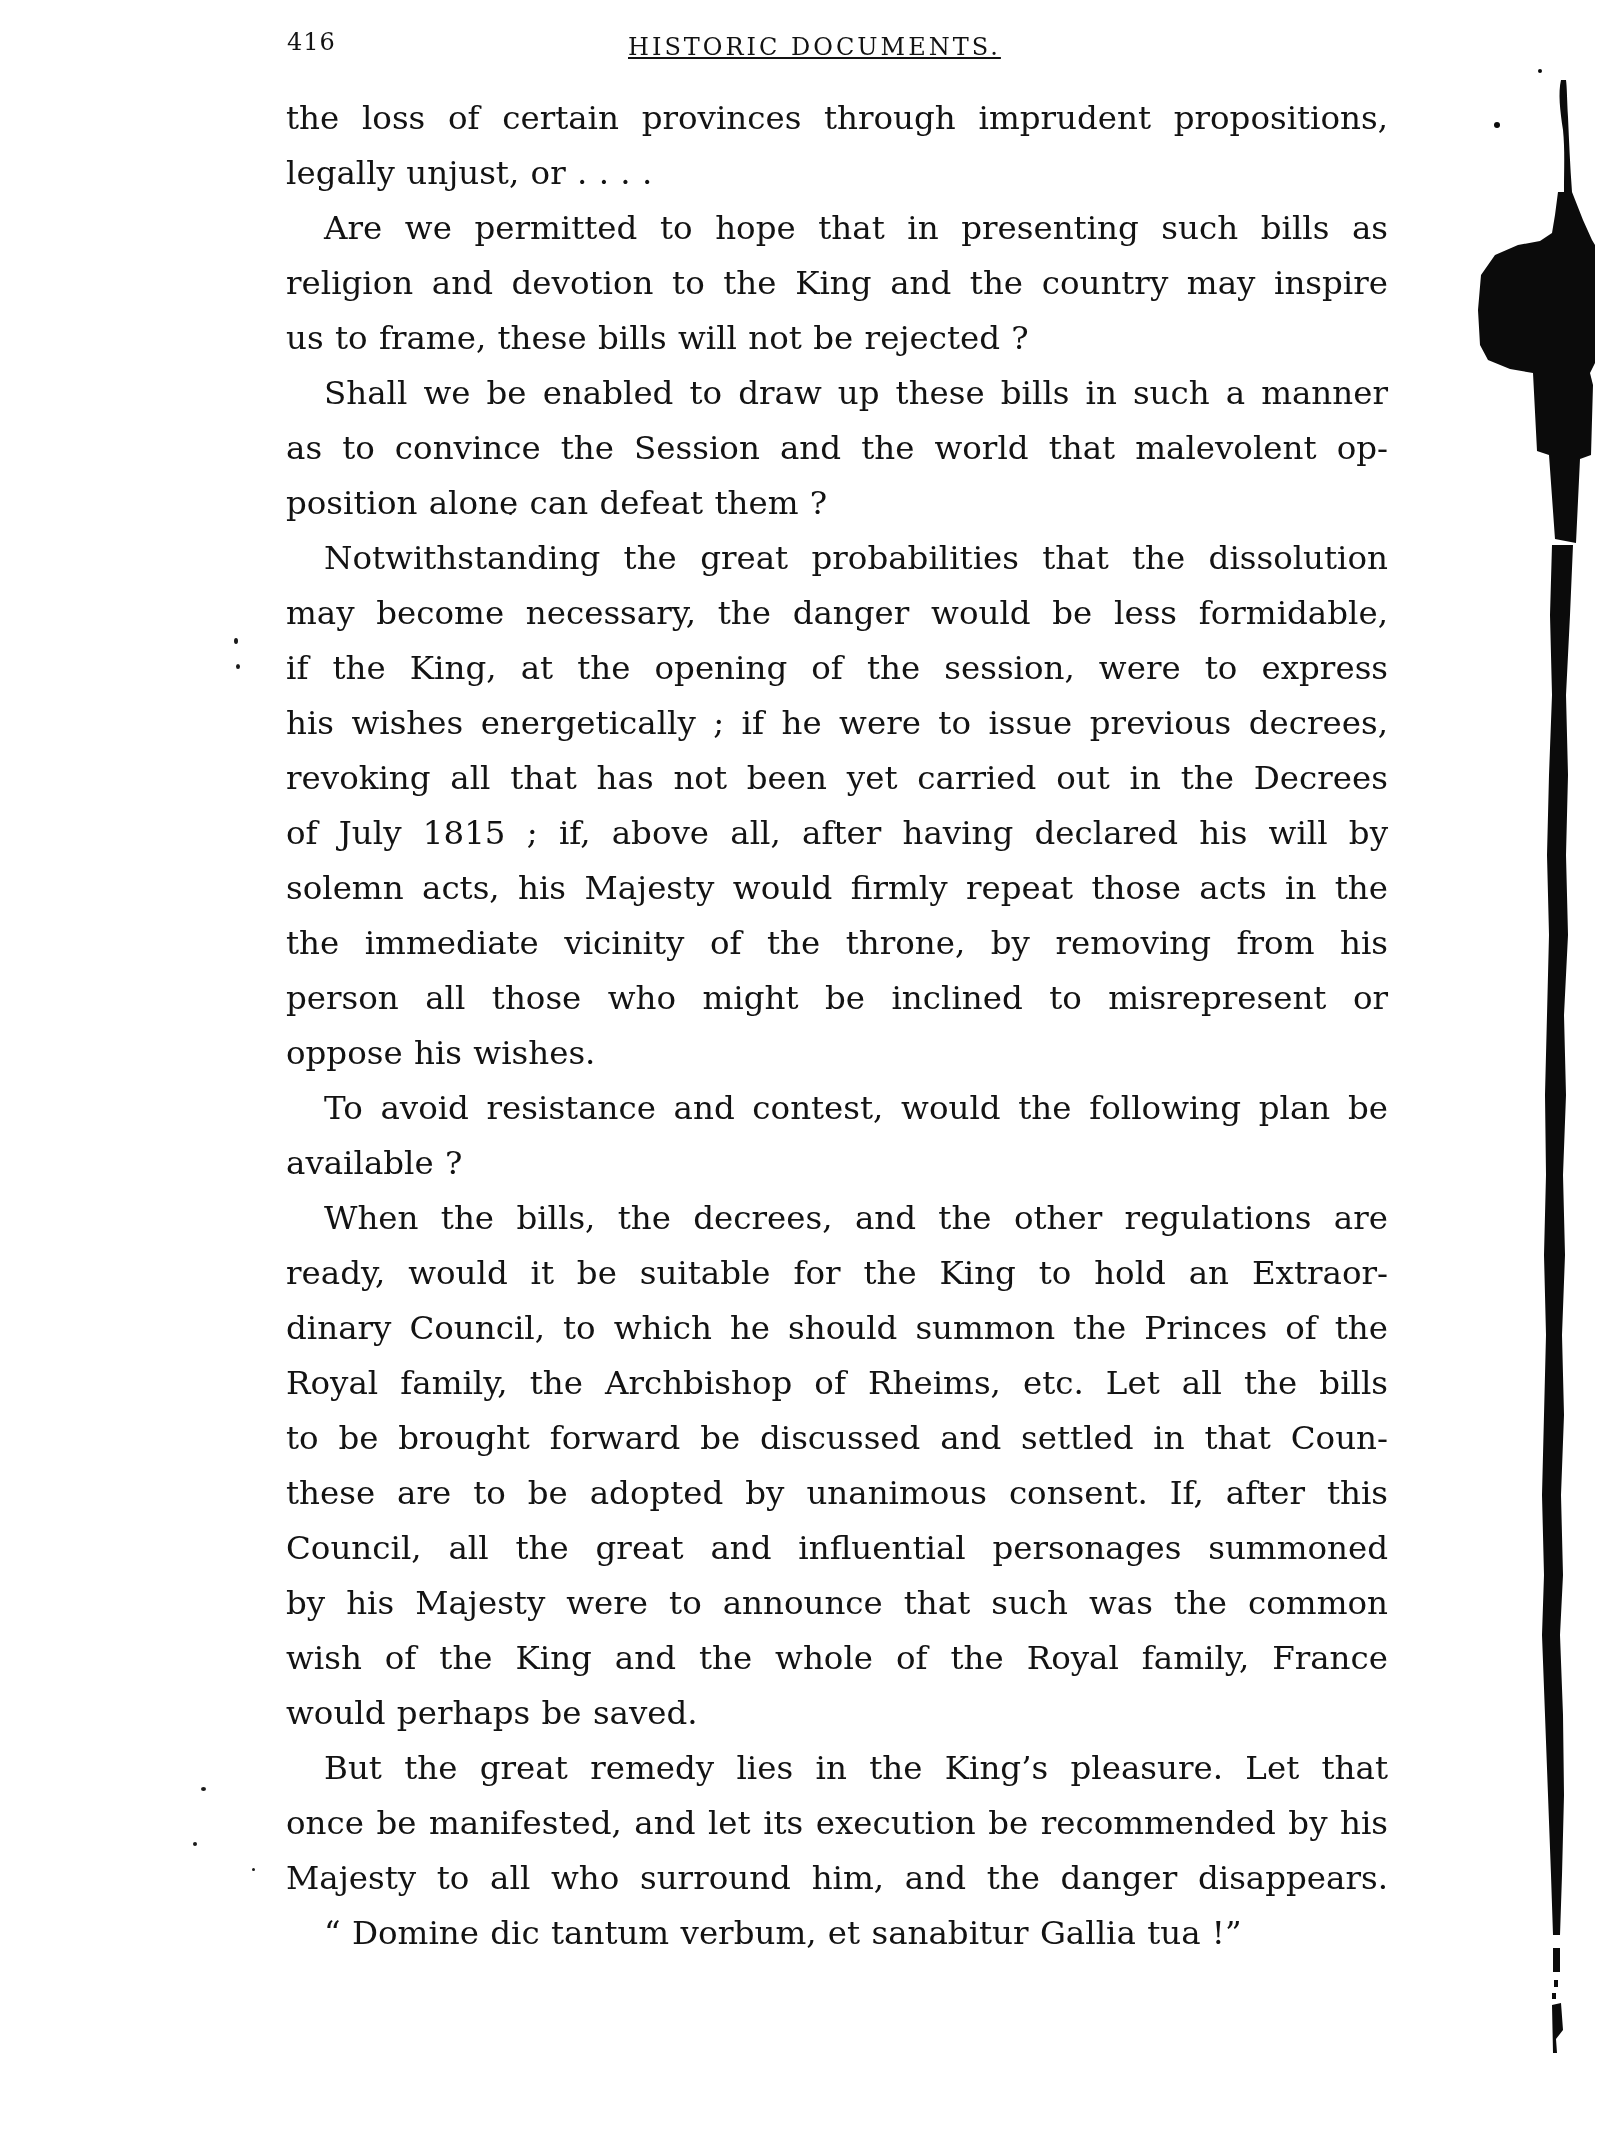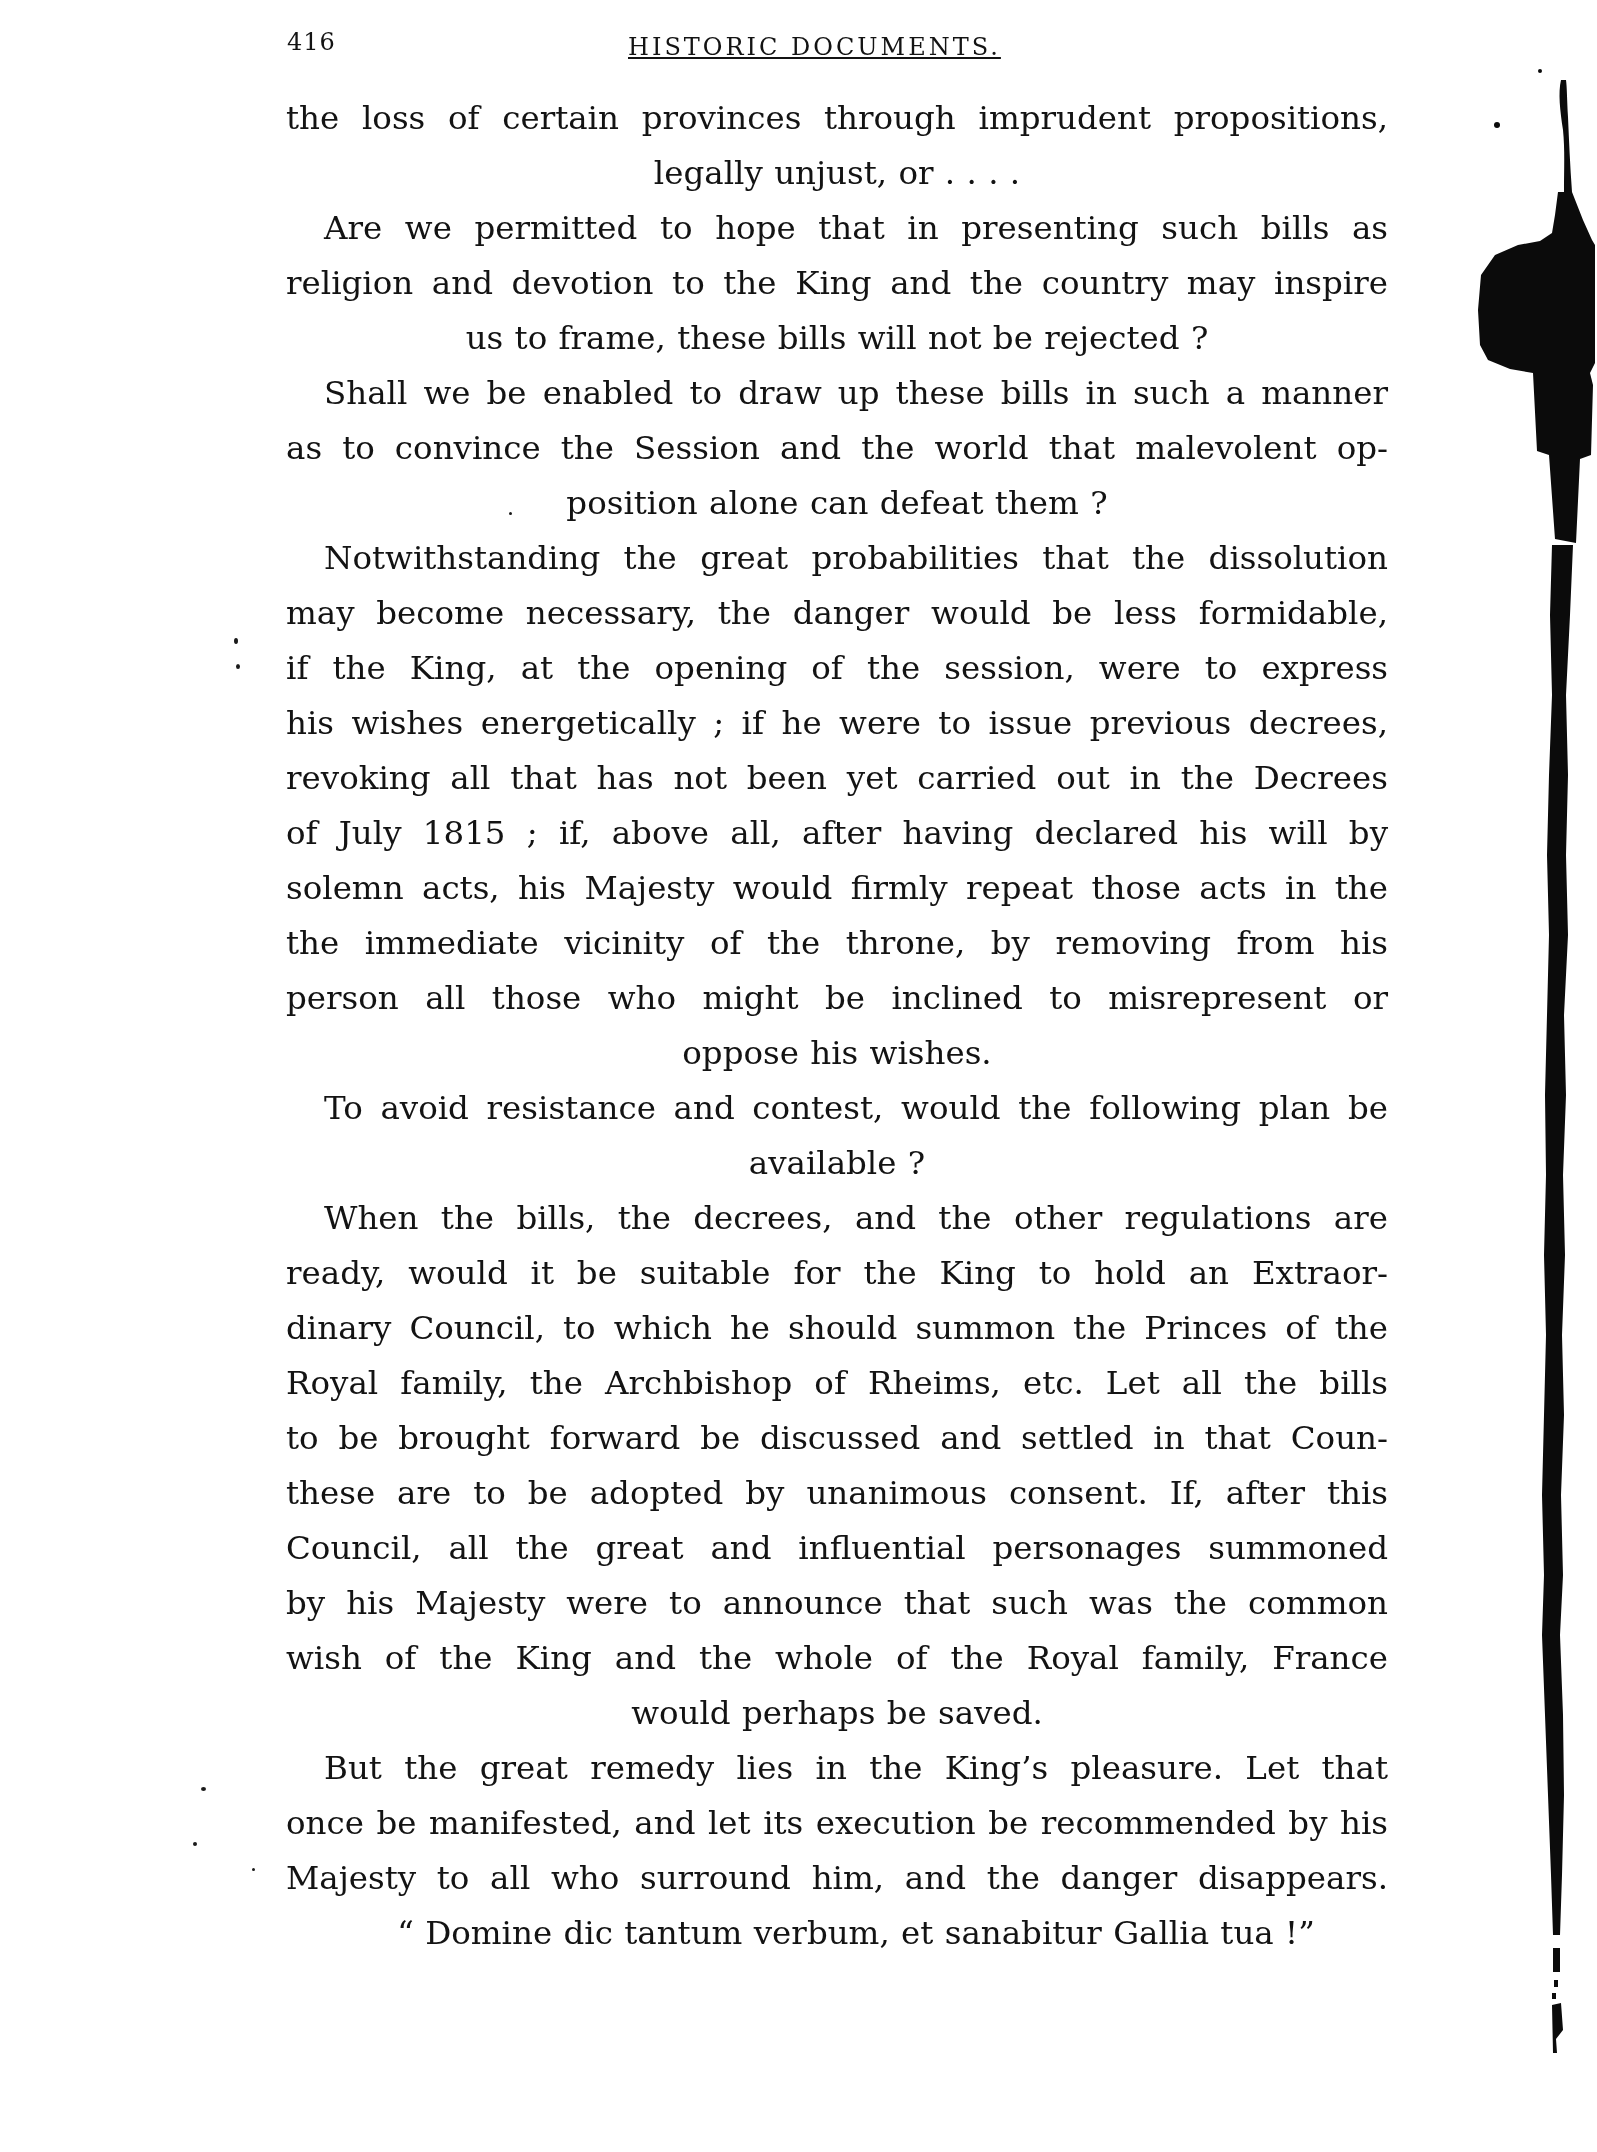--- a/index.html
+++ b/index.html
@@ -19,21 +19,21 @@
     position:absolute;left:628px;top:33px;
     font-size:24px;letter-spacing:3px;text-decoration:underline;
   }
   .textblock{
     position:absolute;left:286px;top:91px;width:1102px;
   }
   .line{
     height:55px;line-height:55px;
     font-size:32.5px;
     white-space:normal;
-    text-align:center;
+    text-align:left;
     word-spacing:1px;
   }
   .line.j{
     text-align:justify;
     text-align-last:justify;
     -moz-text-align-last:justify;
     text-justify:inter-word;
   }
   .line.ind{ text-indent:38px; }
   .inkmark{

